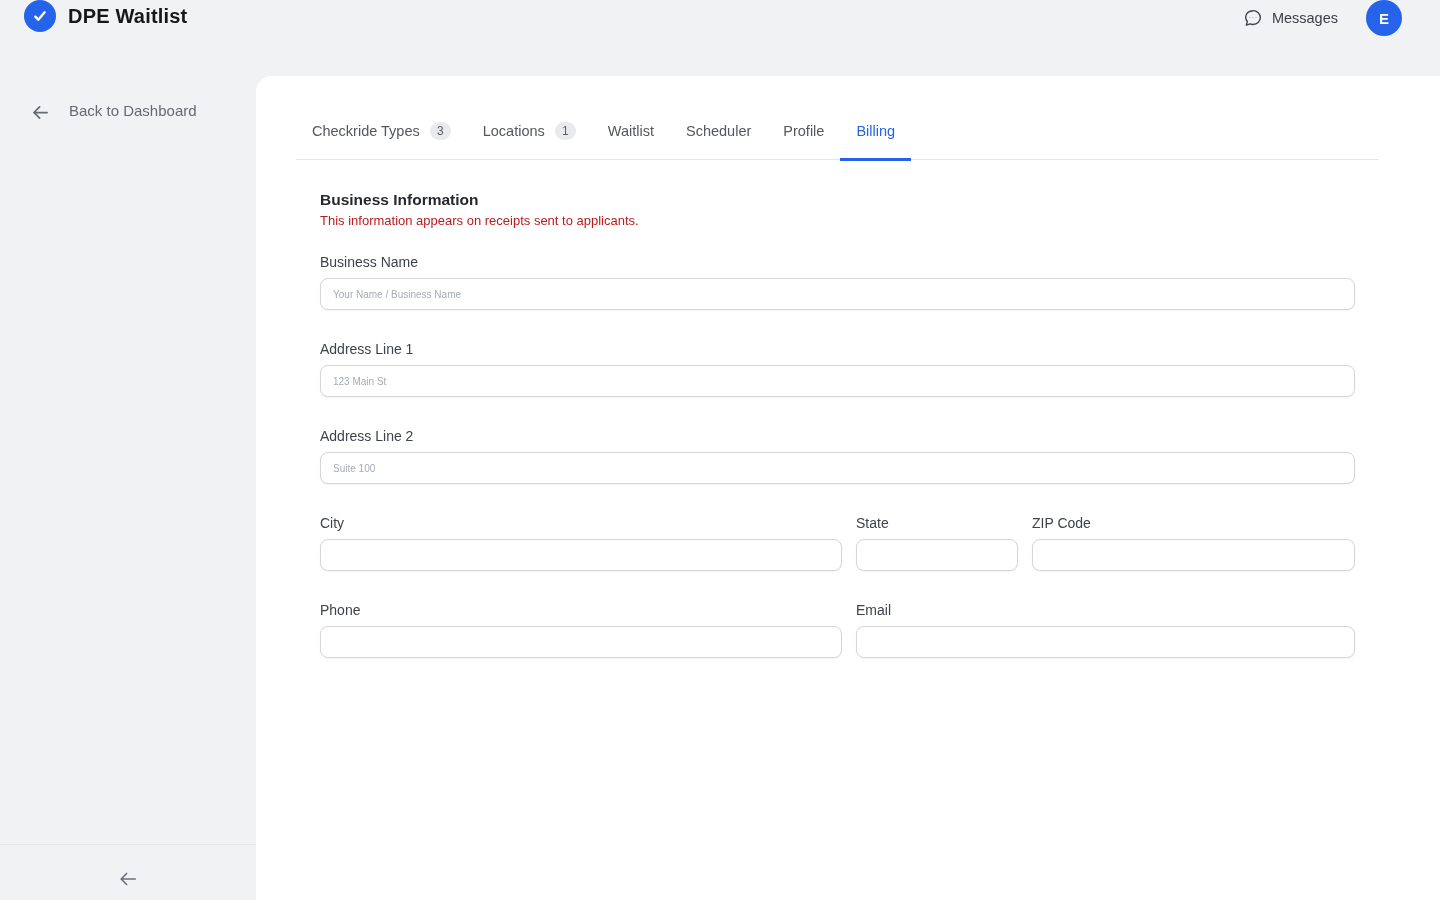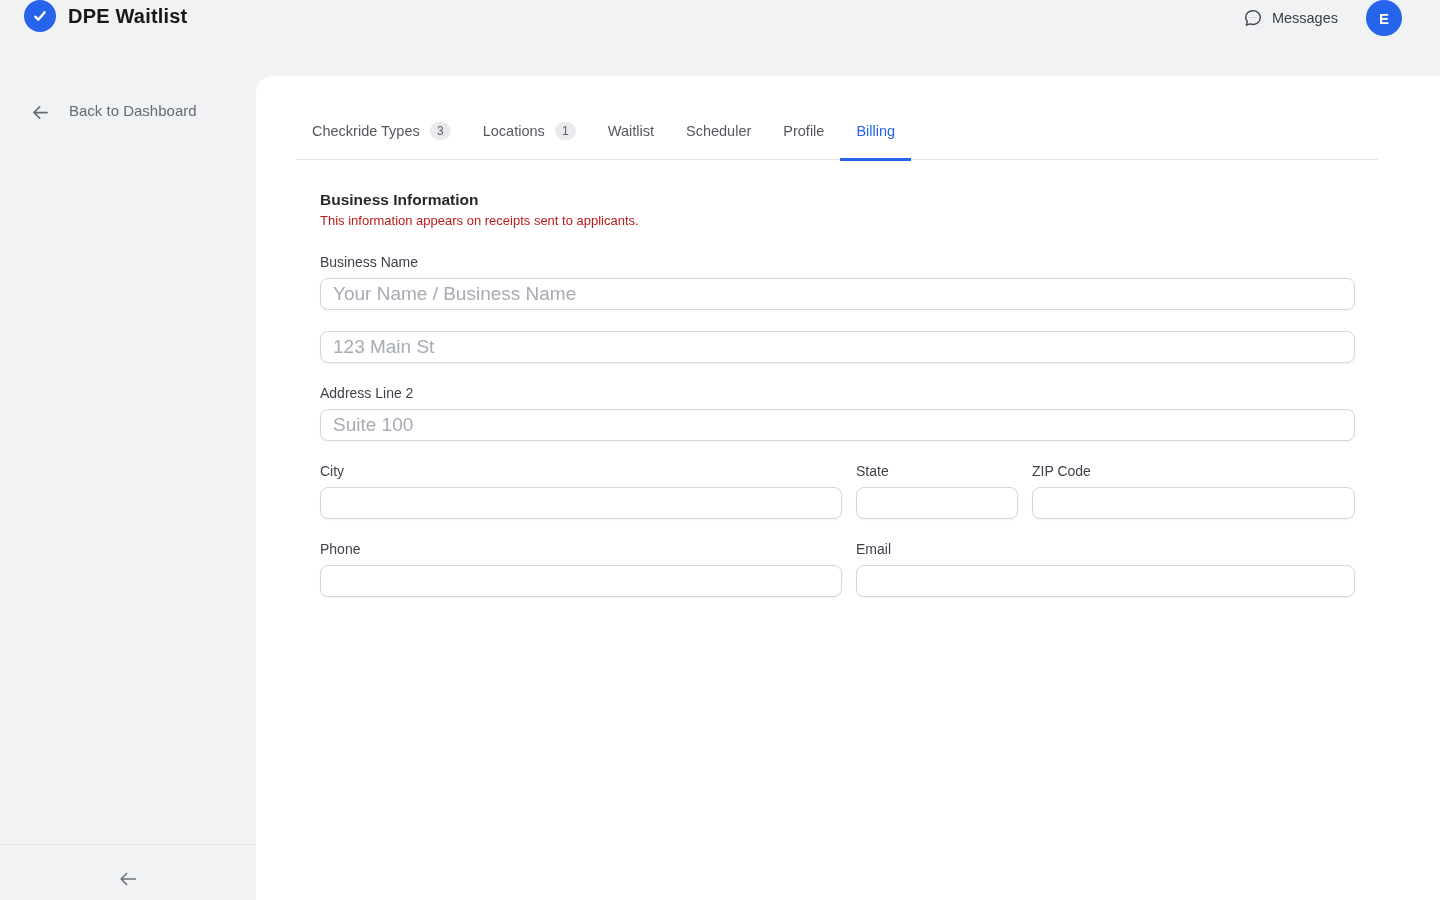--- a/index.html
+++ b/index.html
@@ -43,25 +43,25 @@
   .tab.active { color:#2563eb; }
   .tab.active::after { content:""; position:absolute; left:0; right:0; bottom:-2px;
                        height:3px; background:#2563eb; }
   .badge { background:#e9eaec; color:#5d6167; font-size:12px; line-height:18px;
            min-width:21px; text-align:center; padding:0 7px; border-radius:9px; }
   
   .form { padding:30px 23px 0 24px; }
   .section-title { font-size:15.5px; font-weight:700; color:#26282d; line-height:19px; }
   .section-desc { font-size:13px; color:#b91c1c; margin-top:4px; line-height:16px; }
   .form-body { margin-top:24px; }
-  .field { margin-bottom:21px; }
+  .field { margin-bottom:30px; }
   .field label { display:block; font-size:14px; color:#3e424b; line-height:18px;
                  margin-bottom:7px; }
   .field input { width:100%; height:32px; border:1px solid #d5d6d9; border-radius:8px;
-                 padding:0 12px; font-size:19px; color:#26282d; background:#fff;
+                 padding:0 12px; font-size:10px; color:#26282d; background:#fff;
                  box-shadow:0 1px 2px rgba(16,24,40,.05); outline:none;
                  font-family:inherit; }
   .field input::placeholder { color:#a6abb4; }
   .row { display:flex; gap:14px; }
   .col-city, .col-phone { width:522px; flex:none; }
   .col-state { width:162px; flex:none; }
   .col-zip, .col-email { flex:1; }
 </style>
 </head>
 <body>
@@ -142,20 +142,21 @@
       <h2 class="section-title">Business Information</h2>
       <p class="section-desc">This information appears on receipts sent to applicants.</p>
 
       <div class="form-body">
         <div class="field">
           <label>Business Name</label>
           <input type="text" placeholder="Your Name / Business Name" style="">
         </div>
 
         <div class="field">
+          <label>Address Line 1</label>
           <input type="text" placeholder="123 Main St" style="">
         </div>
 
         <div class="field">
           <label>Address Line 2</label>
           <input type="text" placeholder="Suite 100" style="">
         </div>
 
         <div class="row">
           <div class="field col-city">

